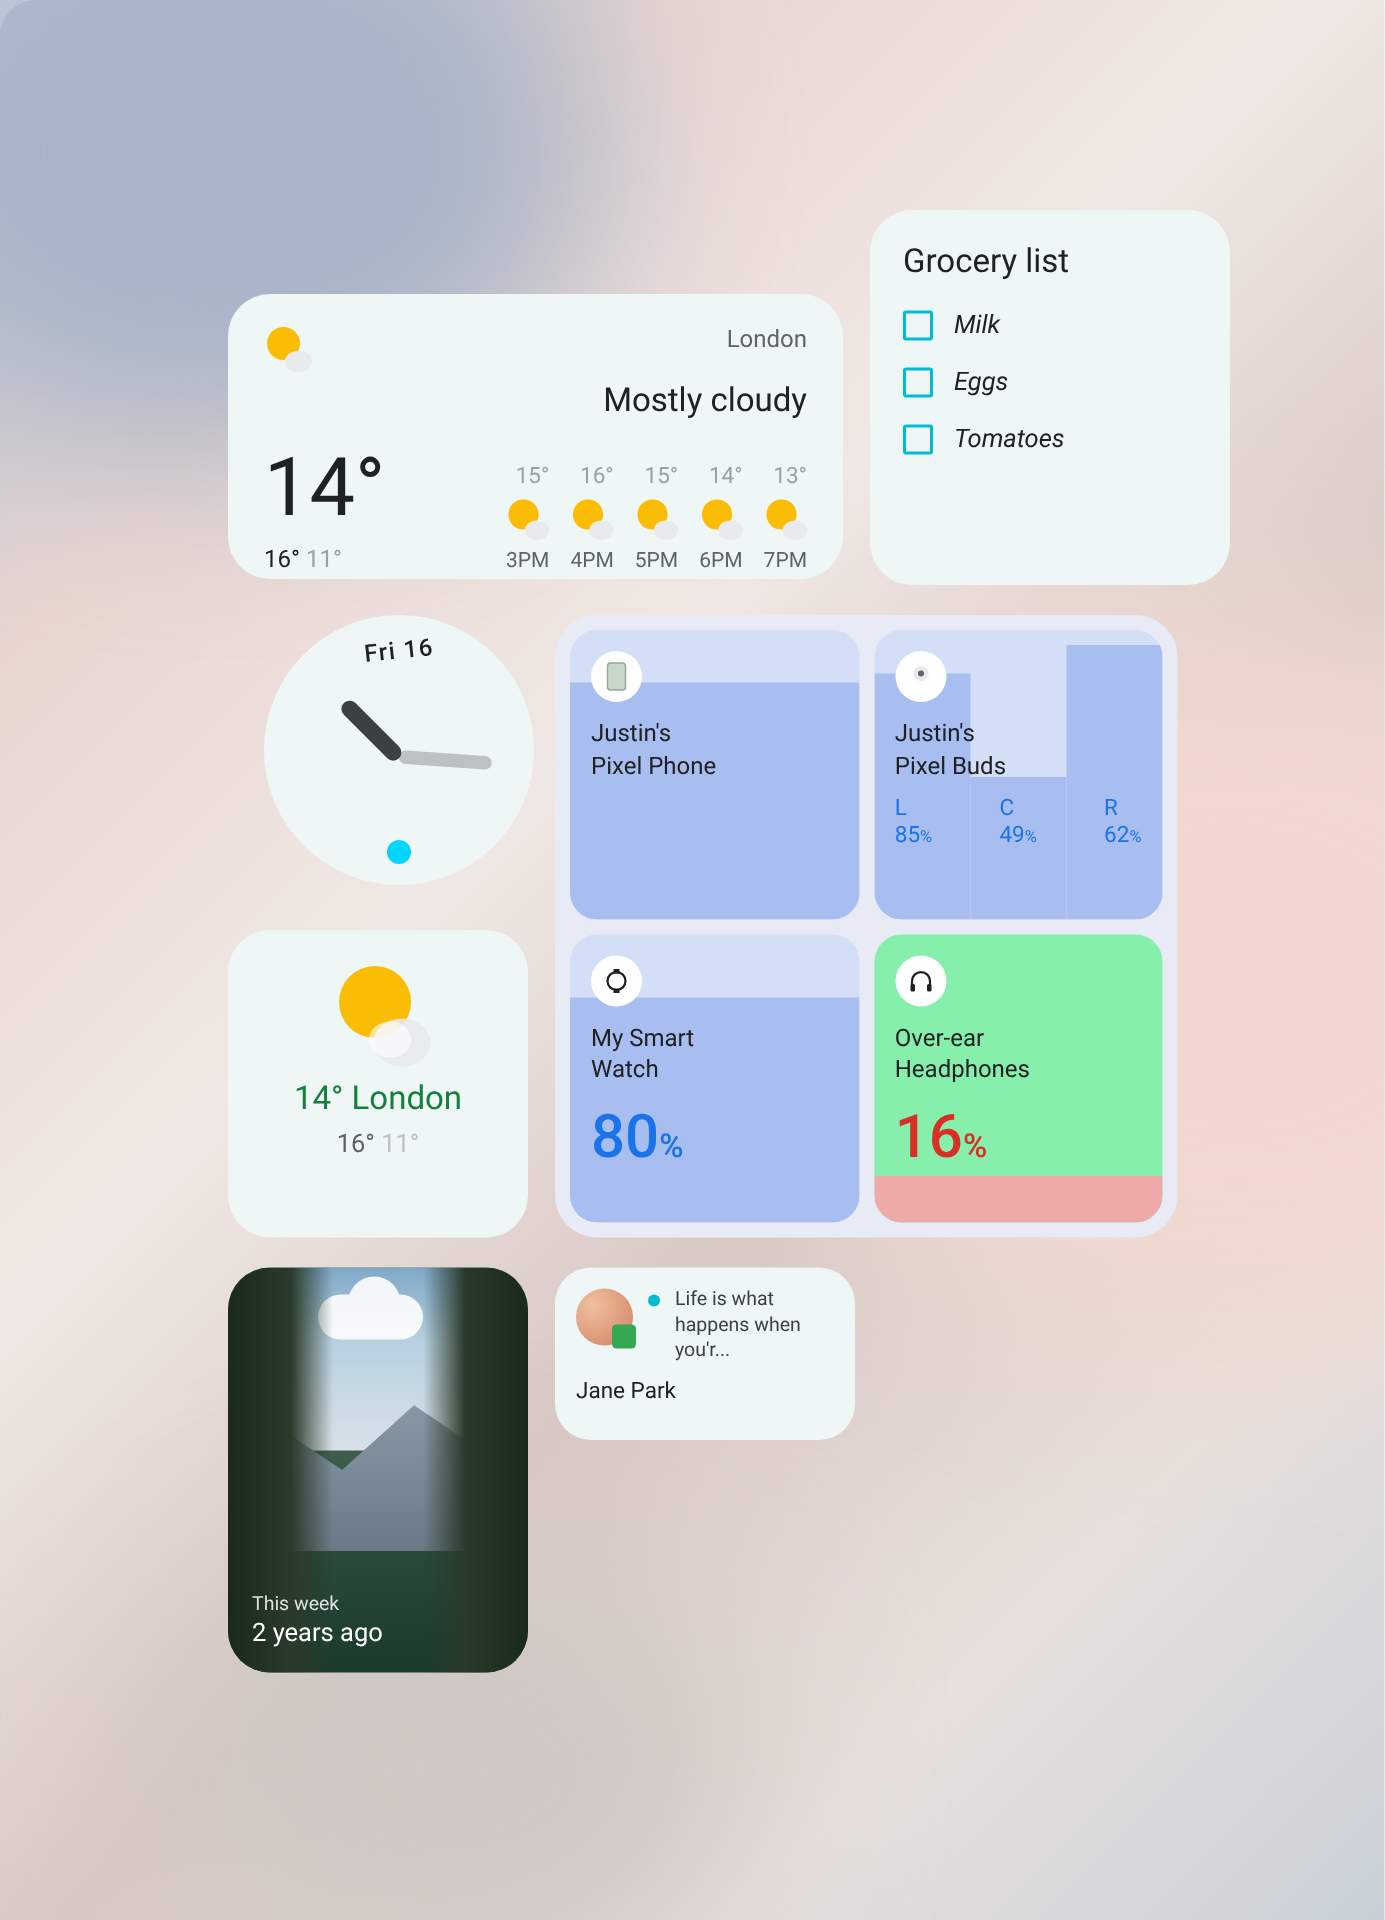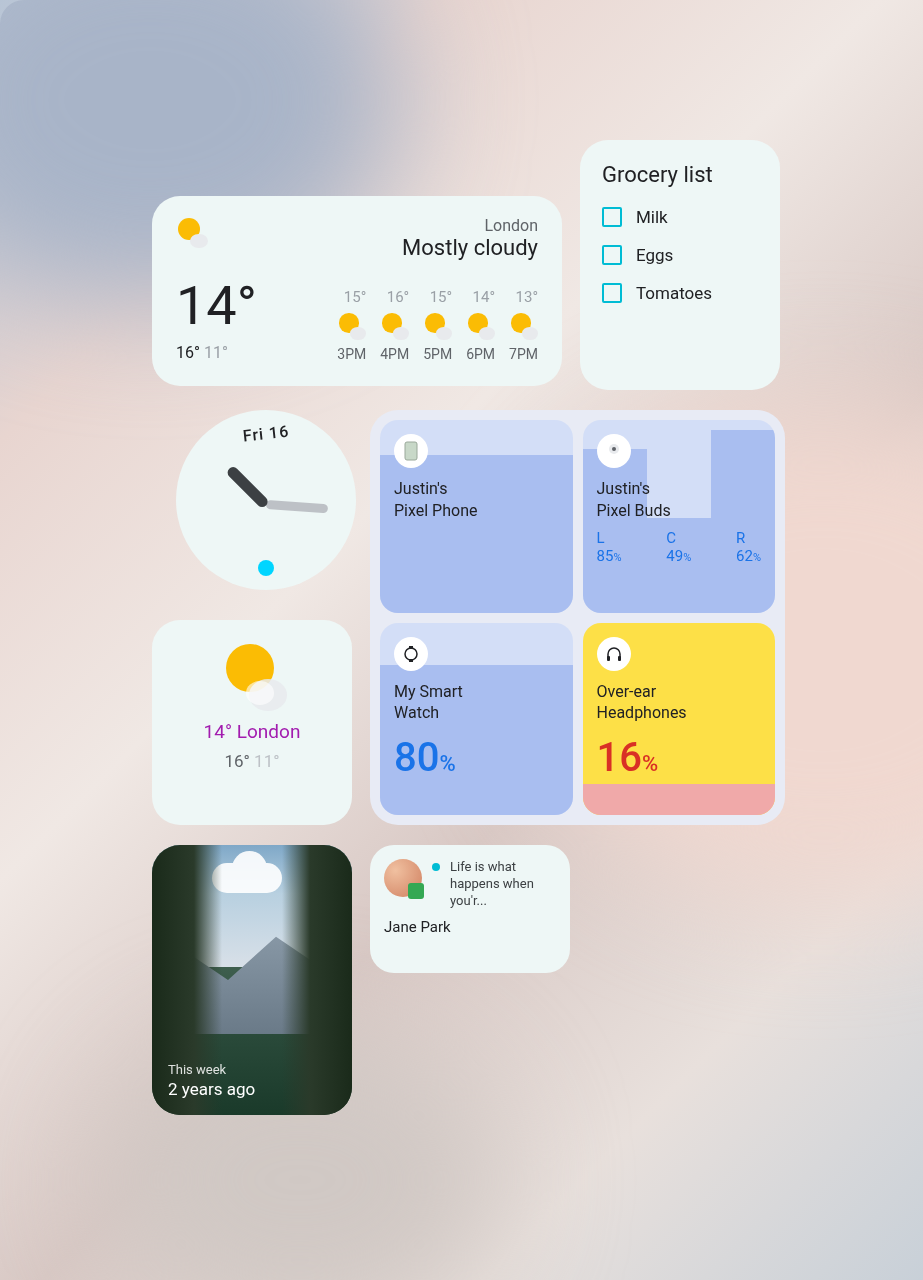--- a/index.html
+++ b/index.html
@@ -24,42 +24,42 @@
   position: absolute;
   left: 152px; top: 196px;
   width: 410px; height: 190px;
   background: #eef7f6;
   border-radius: 28px;
   padding: 20px 24px;
 }
 .weather-wide .top-row { display: flex; justify-content: space-between; align-items: flex-start; }
 .weather-wide .sun-icon-sm { width: 32px; height: 32px; position: relative; }
 .weather-wide .loc { text-align: right; color: #5f6368; font-size: 16px; }
-.weather-wide .cond { text-align: left; color: #202124; font-size: 22px; margin-top: 0; }
+.weather-wide .cond { text-align: left; color: #202124; font-size: 22px; margin-top: 20px; }
 .weather-wide .main-row { display: flex; align-items: flex-end; margin-top: 14px; }
 .weather-wide .big-temp { font-size: 54px; font-weight: 400; color: #202124; }
 .weather-wide .hi-lo { font-size: 16px; color: #202124; margin-top: 6px; }
 .weather-wide .hi-lo .lo { color: #9aa0a6; margin-left: 4px; }
 .weather-wide .hours { display: flex; gap: 14px; margin-left: auto; }
 .weather-wide .hour { text-align: right; }
 .weather-wide .hour .t { font-size: 15px; color: #9aa0a6; }
 .weather-wide .hour .ic { width: 28px; height: 28px; margin: 6px auto; }
 .weather-wide .hour .h { font-size: 14px; color: #5f6368; }
 
 
 .grocery {
   position: absolute;
   left: 580px; top: 140px;
-  width: 200px; height: 250px;
+  width: 240px; height: 250px;
   background: #eef7f6;
   border-radius: 28px;
   padding: 22px 22px;
 }
 .grocery h3 { font-size: 22px; font-weight: 400; color: #202124; margin-bottom: 20px; }
-.grocery .item { display: flex; align-items: flex-end; margin-bottom: 18px; }
+.grocery .item { display: flex; align-items: flex-end; margin-bottom: 18px; font-style: italic; }
 .grocery .checkbox { width: 20px; height: 20px; border: 2px solid #00bcd4; border-radius: 2px; margin-right: 14px; }
 .grocery .label { font-size: 17px; color: #202124; }
 
 
 .clock {
   position: absolute;
   left: 176px; top: 410px;
   width: 180px; height: 180px;
   background: #eef7f6;
   border-radius: 50%;
@@ -77,21 +77,21 @@
   background: #e8ebf5;
   border-radius: 28px;
   padding: 10px;
   display: grid;
   grid-template-columns: 1fr 1fr;
   grid-template-rows: 1fr 1fr;
   gap: 10px;
 }
 .batt-card { position: relative; border-radius: 18px; overflow: hidden; padding: 14px; background: #d3def7; }
 .batt-card .fill { position: absolute; left: 0; bottom: 0; width: 100%; background: #a9bef0; z-index: 0; }
-.batt-card.red { background: #fde047; }
+.batt-card.red { background: #86efac; }
 .batt-card.red .fill { background: #f0a9a9; }
 .batt-card .content { position: relative; z-index: 1; }
 .batt-card .dev-icon { width: 34px; height: 34px; background: #fff; border-radius: 50%; display: flex; align-items: center; justify-content: center; margin-bottom: 10px; }
 .batt-card .name { font-size: 16px; color: #202124; line-height: 1.35; }
 .batt-card .pct { font-size: 40px; font-weight: 500; color: #1a73e8; margin-top: 10px; }
 .batt-card.red .pct { color: #d93025; }
 .batt-card .pct .sm { font-size: 22px; }
 .batt-card .lcr { display: flex; justify-content: space-between; margin-top: 8px; color: #1a73e8; font-size: 14px; }
 .batt-card .lcr .col { text-align: left; }
 .batt-card .lcr .lab { font-size: 15px; }
@@ -104,21 +104,21 @@
 .weather-small {
   position: absolute;
   left: 152px; top: 620px;
   width: 200px; height: 205px;
   background: #eef7f6;
   border-radius: 28px;
   padding: 18px;
   text-align: center;
 }
 .weather-small .big-sun { width: 64px; height: 64px; margin: 6px auto 12px; position: relative; }
-.weather-small .line1 { font-size: 19px; color: #a21caf; }
+.weather-small .line1 { font-size: 22px; color: #15803d; }
 .weather-small .line2 { font-size: 17px; color: #5f6368; margin-top: 8px; }
 .weather-small .line2 .lo { color: #bdc1c6; }
 
 
 .photo {
   position: absolute;
   left: 152px; top: 845px;
   width: 200px; height: 270px;
   border-radius: 28px;
   overflow: hidden;
@@ -132,21 +132,21 @@
 .photo .tree-l { position:absolute; left:0; top:0; bottom:0; width:35%; background: linear-gradient(90deg, #1a2a1a 0%, #2a3a2a 60%, transparent 100%); }
 .photo .tree-r { position:absolute; right:0; top:0; bottom:0; width:35%; background: linear-gradient(270deg, #1a2a1a 0%, #2a3a2a 60%, transparent 100%); }
 .photo .caption { position:absolute; left:16px; bottom:16px; color:#fff; }
 .photo .caption .l1 { font-size:13px; opacity:0.85; }
 .photo .caption .l2 { font-size:17px; margin-top:2px; }
 
 
 .contact {
   position: absolute;
   left: 370px; top: 845px;
-  width: 200px; height: 128px;
+  width: 200px; height: 115px;
   background: #eef7f6;
   border-radius: 24px;
   padding: 14px;
 }
 .contact .row { display:flex; align-items:flex-start; gap:10px; }
 .contact .avatar { width:38px; height:38px; border-radius:50%; background: radial-gradient(circle at 30% 30%, #f0c0a0, #d08060); flex-shrink:0; position:relative; }
 .contact .avatar::after { content:''; position:absolute; right:-2px; bottom:-2px; width:16px; height:16px; background:#34a853; border-radius:3px; }
 .contact .status { width:8px; height:8px; background:#00bcd4; border-radius:50%; margin-top:4px; flex-shrink:0; }
 .contact .msg { font-size:13px; color:#3c4043; line-height:1.3; }
 .contact .name { font-size:15px; color:#202124; margin-top:8px; }

